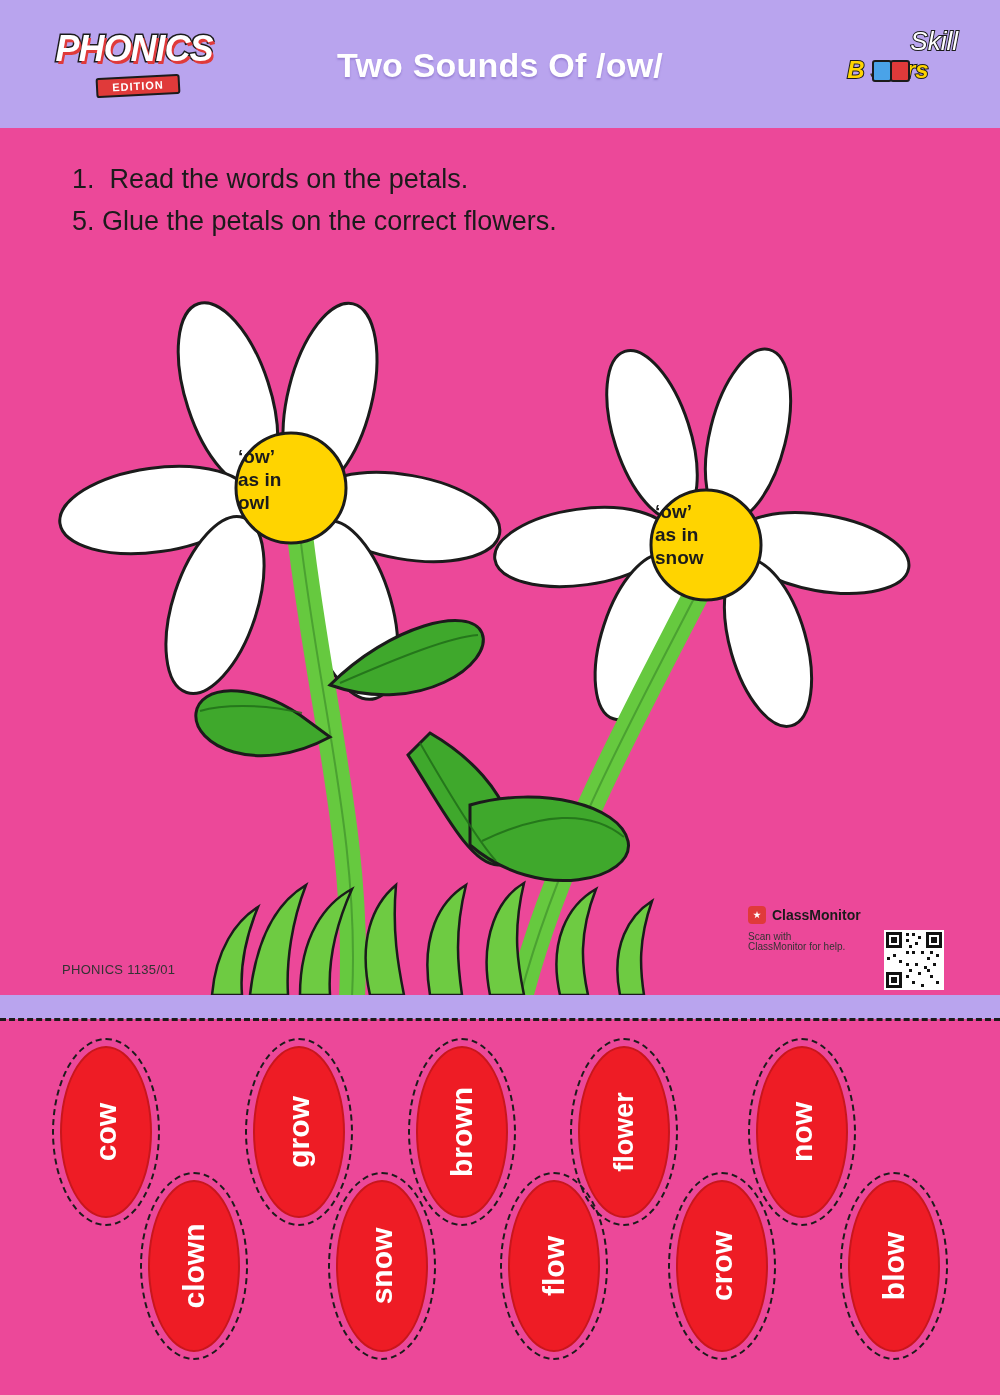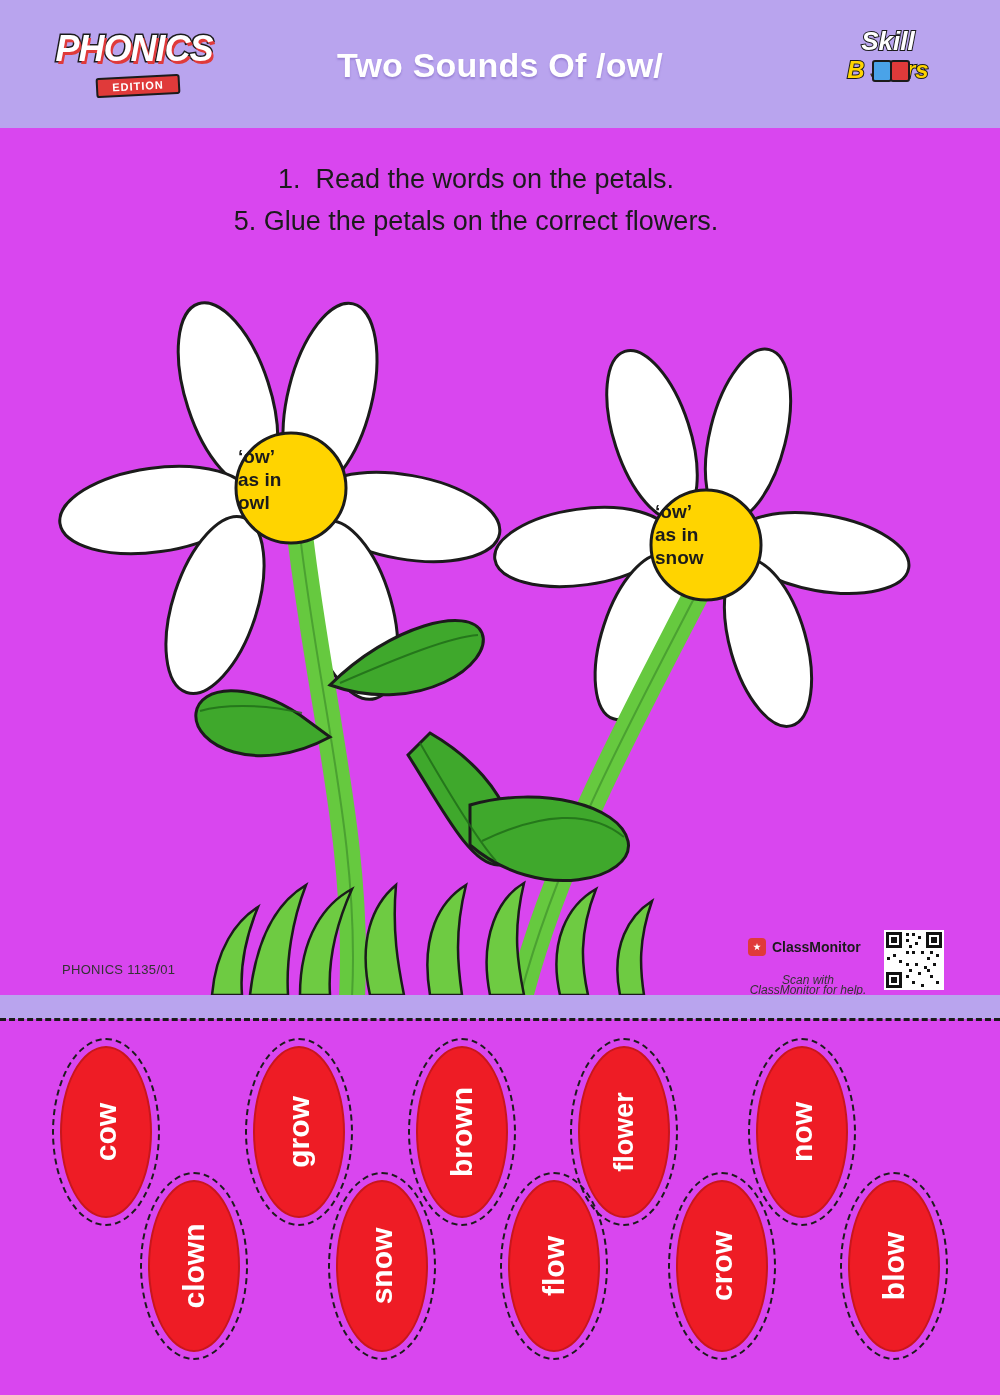--- a/index.html
+++ b/index.html
@@ -8,21 +8,21 @@
     background: #ffffff;
   }
   body {
     font-family: "Liberation Sans", sans-serif;
   }
   .page {
     position: relative;
     width: 1000px;
     height: 1395px;
     overflow: hidden;
-    background: #d946ef;
+    background: #ec4899;
   }
 
   
   .header {
     position: absolute;
     left: 0; top: 0;
     width: 1000px; height: 128px;
     background: #b9a4ee;
   }
   .header-title {
@@ -76,24 +76,24 @@
   
   .logo-skill {
     position: absolute;
     right: 42px; top: 26px;
     width: 140px; height: 72px;
   }
   .logo-skill .skill {
     position: absolute;
     left: 0; top: 0;
     width: 140px;
-    text-align: center;
+    text-align: right;
     color: #ffffff;
     font-size: 26px;
-    font-weight: bold;
+    font-weight: normal;
     font-style: italic;
     -webkit-text-stroke: 2px #1b1b1b;
     paint-order: stroke fill;
   }
   .logo-skill .boosters {
     position: absolute;
     left: 0; top: 30px;
     width: 140px;
     text-align: center;
     color: #ffd400;
@@ -110,24 +110,23 @@
     background: #4aa3e8;
     border: 2px solid #1b1b1b;
     border-radius: 3px;
   }
   .logo-skill .chip.c1 { left: 54px; }
   .logo-skill .chip.c2 { left: 72px; background:#e03a3a; }
 
   
   .instructions {
     position: absolute;
-    left: 66px; top: 158px;
+    left: 72px; top: 158px;
     width: 820px;
     color: #1b1b1b;
-    text-align: center;
   }
   .instructions .line {
     font-size: 27px;
     line-height: 42px;
     white-space: pre;
   }
 
   
   .art {
     position: absolute;
@@ -149,46 +148,44 @@
   
   .code {
     position: absolute;
     left: 62px; top: 962px;
     font-size: 13px;
     color: #333333;
     letter-spacing: 0.3px;
   }
   .classmonitor {
     position: absolute;
-    left: 748px; top: 938px;
+    left: 748px; top: 906px;
     width: 120px;
-    text-align: center;
   }
   .cm-row { display: flex; align-items: center; gap: 6px; }
   .cm-mark {
     width: 18px; height: 18px;
     background: #e03a3a;
     border-radius: 4px;
     position: relative;
   }
   .cm-mark:after {
     content: "";
     position: absolute;
     left: 5px; top: 5px;
     width: 8px; height: 8px;
     background: #ffffff;
     clip-path: polygon(50% 0%, 61% 35%, 98% 35%, 68% 57%, 79% 91%, 50% 70%, 21% 91%, 32% 57%, 2% 35%, 39% 35%);
   }
   .cm-name { font-size: 14px; font-weight: bold; color: #1b1b1b; }
   .cm-sub {
-    margin-top: 19px;
-    font-size: 12px;
+    margin-top: 8px;
+    font-size: 10px;
     line-height: 10px;
     color: #333333;
-    font-style: italic;
   }
   .qr {
     position: absolute;
     left: 884px; top: 930px;
     width: 60px; height: 60px;
   }
 
   
   .band {
     position: absolute;

